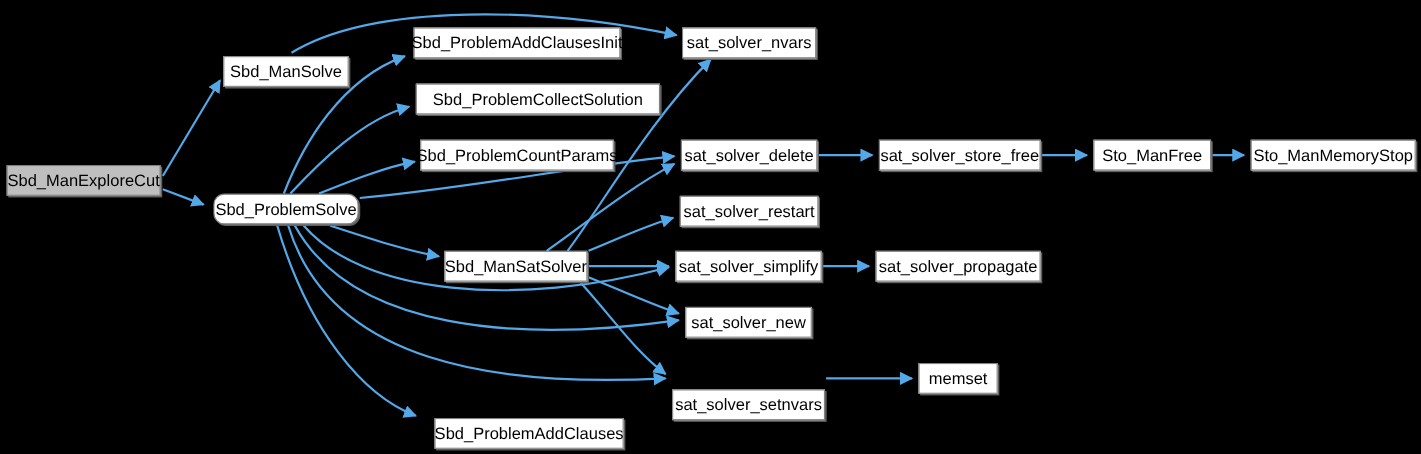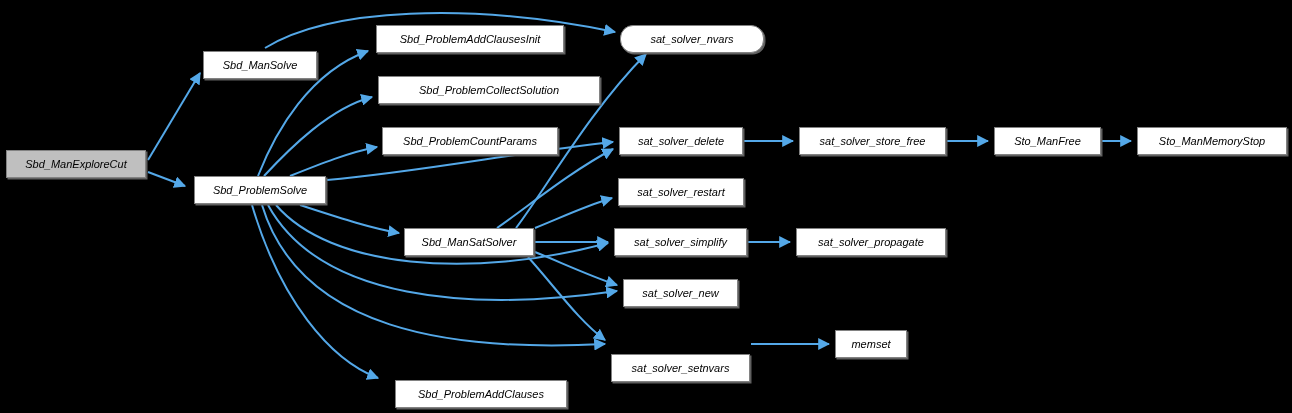--- a/index.html
+++ b/index.html
@@ -22,29 +22,28 @@
     width: 1292px;
     height: 413px;
     pointer-events: none;
   }
   .node {
     position: absolute;
     box-sizing: border-box;
     border: 1px solid #828282;
     background: #ffffff;
     color: #000000;
-    font-size: 11px;
+    font-size: 15px;
     line-height: 1;
     display: flex;
     align-items: center;
     justify-content: center;
     white-space: nowrap;
     box-shadow: 1.5px 1.5px 0 0 #606060;
     letter-spacing: 0px;
-    font-style: italic;
   }
   .node.highlight {
     background: #bfbfbf;
   }
   .node-label {
     display: block;
     padding: 0 7px;
   }
 </style>
 </head>
@@ -85,39 +84,39 @@
       </g>
   </svg>
 
   <div id="node-layer">
       <div class="node highlight" style="left: 6px; top: 150px; width: 140px; height: 28px;">
         <span class="node-label">Sbd_ManExploreCut</span>
       </div>
       <div class="node" style="left: 203px; top: 51px; width: 114px; height: 28px;">
         <span class="node-label">Sbd_ManSolve</span>
       </div>
-      <div class="node" style="left: 194px; top: 176px; width: 132px; height: 28px;">
+      <div class="node" style="left: 194px; top: 176px; width: 132px; height: 28px; border-radius: 10px;">
         <span class="node-label">Sbd_ProblemSolve</span>
       </div>
       <div class="node" style="left: 376px; top: 25px; width: 188px; height: 28px;">
         <span class="node-label">Sbd_ProblemAddClausesInit</span>
       </div>
       <div class="node" style="left: 378px; top: 76px; width: 222px; height: 28px;">
         <span class="node-label">Sbd_ProblemCollectSolution</span>
       </div>
       <div class="node" style="left: 382px; top: 127px; width: 176px; height: 28px;">
         <span class="node-label">Sbd_ProblemCountParams</span>
       </div>
       <div class="node" style="left: 404px; top: 228px; width: 130px; height: 28px;">
         <span class="node-label">Sbd_ManSatSolver</span>
       </div>
       <div class="node" style="left: 395px; top: 380px; width: 172px; height: 28px;">
         <span class="node-label">Sbd_ProblemAddClauses</span>
       </div>
-      <div class="node" style="left: 620px; top: 25px; width: 144px; height: 28px; border-radius: 13px;">
+      <div class="node" style="left: 620px; top: 25px; width: 122px; height: 28px;">
         <span class="node-label">sat_solver_nvars</span>
       </div>
       <div class="node" style="left: 619px; top: 127px; width: 124px; height: 28px;">
         <span class="node-label">sat_solver_delete</span>
       </div>
       <div class="node" style="left: 618px; top: 178px; width: 126px; height: 28px;">
         <span class="node-label">sat_solver_restart</span>
       </div>
       <div class="node" style="left: 614px; top: 228px; width: 133px; height: 28px;">
         <span class="node-label">sat_solver_simplify</span>

